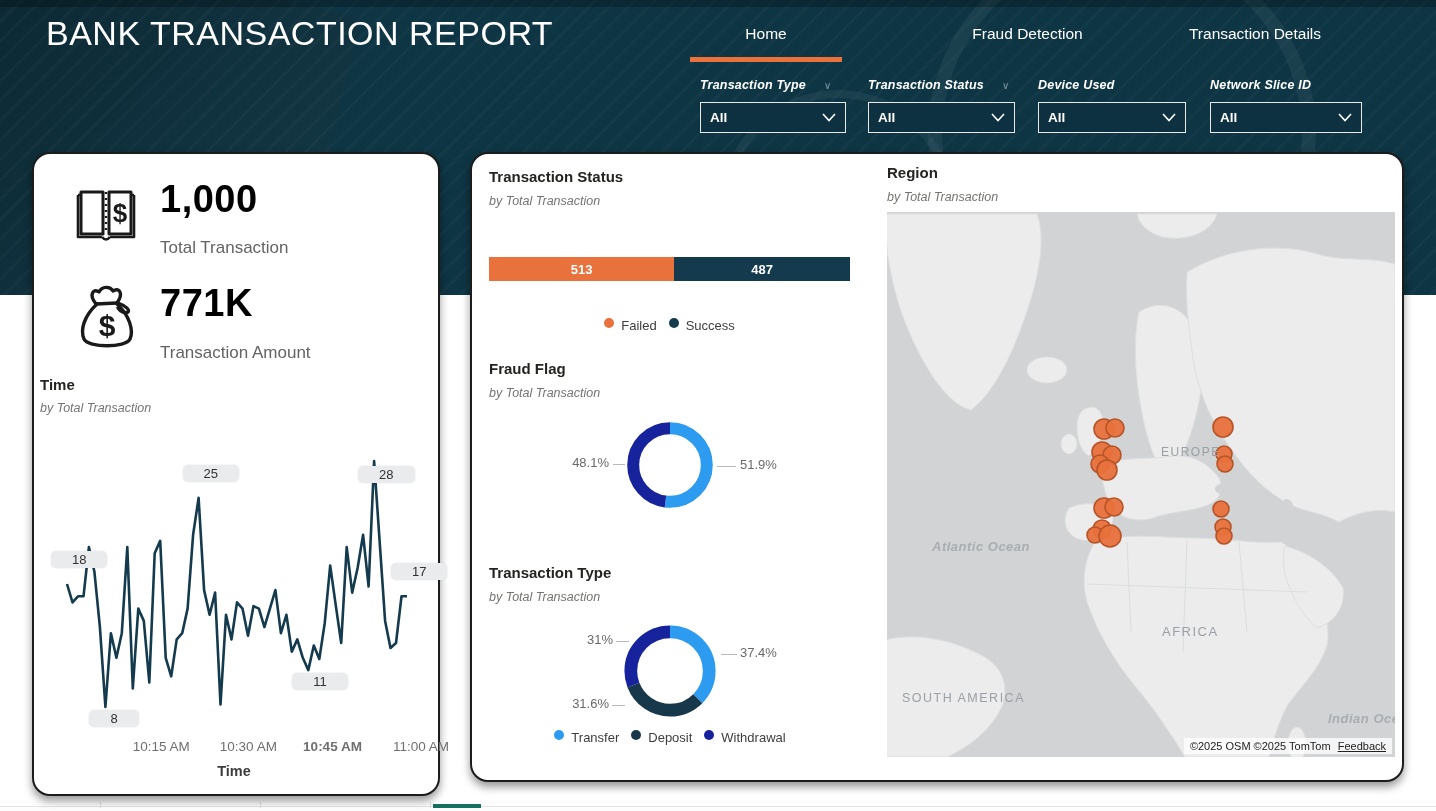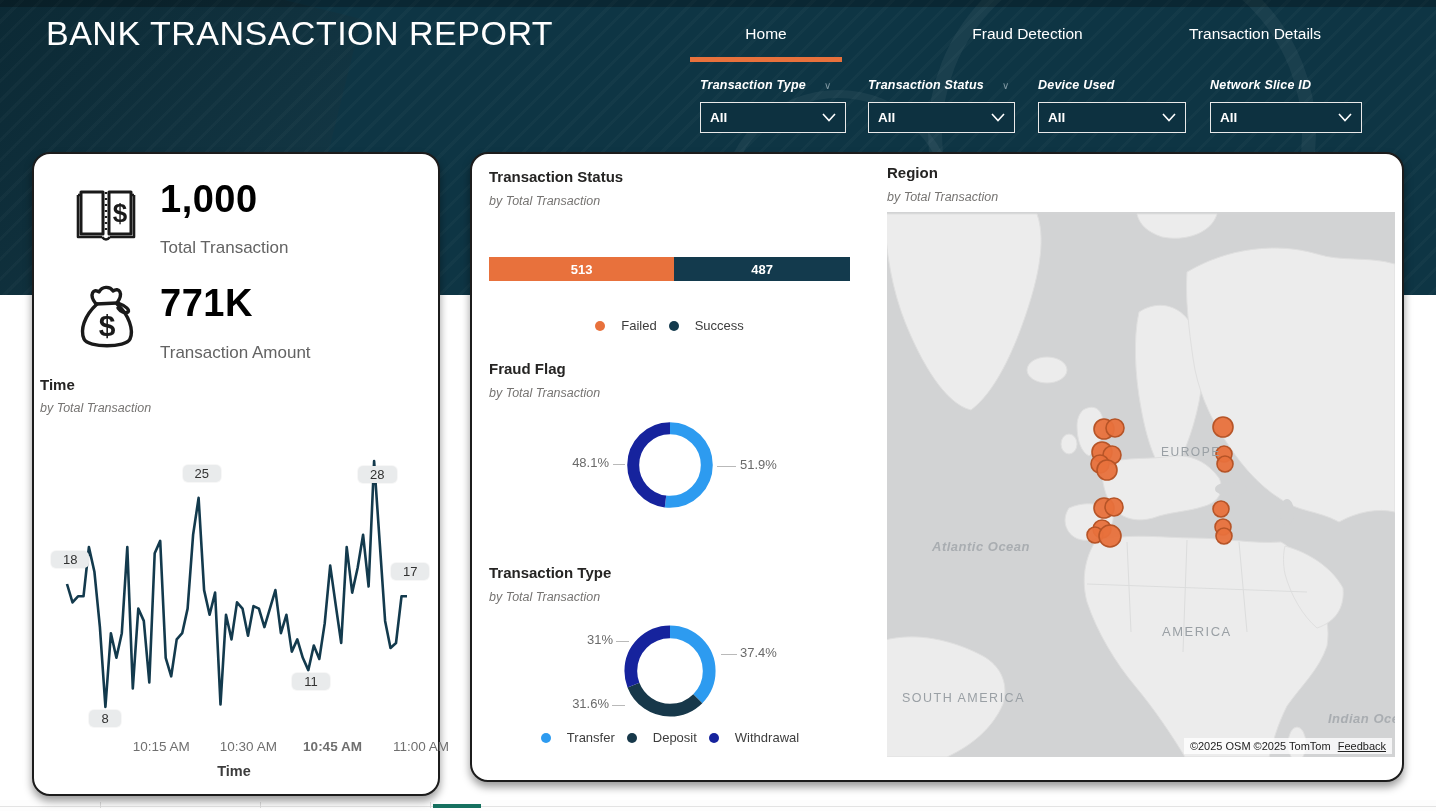--- a/index.html
+++ b/index.html
@@ -38,29 +38,29 @@
   
   .kpi-icon{position:absolute;left:40px;color:#1a1a1a;}
   .kpi-val{position:absolute;left:126px;font-size:38px;font-weight:600;color:#000000;letter-spacing:.5px;}
   .kpi-lab{position:absolute;left:126px;font-size:17px;color:#636363;}
 
   .viz-title{position:absolute;font-size:15px;font-weight:bold;color:#252423;}
   .viz-sub{position:absolute;font-size:12.5px;font-style:italic;color:#767472;}
 
   
   .tick{position:absolute;width:90px;text-align:right;font-size:13.5px;color:#6f6f6f;}
-  .chip{position:absolute;background:#e9ebec;border-radius:5px;padding:1px 12px;font-size:13px;color:#323232;text-align:center;box-shadow:0 0 0 1px rgba(0,0,0,.03);}
+  .chip{position:absolute;background:#e9ebec;border-radius:5px;padding:1px 21px;font-size:13px;color:#323232;text-align:center;box-shadow:0 0 0 1px rgba(0,0,0,.03);}
   .axis-title{position:absolute;left:130px;top:609px;width:140px;text-align:center;font-size:14.5px;font-weight:600;color:#3c3c3c;}
 
   
   .status-bar{position:absolute;left:17px;top:103px;width:361px;height:24px;display:flex;cursor:pointer;}
   .status-bar .seg{height:100%;display:flex;align-items:center;justify-content:center;color:#fff;font-size:13px;font-weight:bold;}
 
   .legend{position:absolute;display:flex;justify-content:center;gap:12px;font-size:13px;color:#3d3d3d;}
-  .legend .li{display:flex;align-items:center;gap:16px;cursor:pointer;}
+  .legend .li{display:flex;gap:7px;cursor:pointer;}
   .legend .dot{width:10px;height:10px;border-radius:50%;display:inline-block;}
 
   .callout{position:absolute;font-size:13px;color:#6a6a6a;}
   .callout.r{width:52px;text-align:right;}
   .cline{position:absolute;height:1px;background:#b9b9b9;}
 
   donut,svg{display:block;}
 
   
   .map{position:absolute;left:415px;top:58px;width:508px;height:545px;overflow:hidden;background:#d2d3d4;cursor:grab;}
@@ -292,21 +292,21 @@
             <circle cx="336" cy="215" r="10" fill="#E8713C" fill-opacity="0.95" stroke="#b65427" stroke-width="1.6"></circle>
             <circle cx="337" cy="242" r="8" fill="#E8713C" fill-opacity="0.95" stroke="#b65427" stroke-width="1.6"></circle>
             <circle cx="338" cy="252" r="8" fill="#E8713C" fill-opacity="0.95" stroke="#b65427" stroke-width="1.6"></circle>
             <circle cx="334" cy="297" r="8" fill="#E8713C" fill-opacity="0.95" stroke="#b65427" stroke-width="1.6"></circle>
             <circle cx="336" cy="315" r="8" fill="#E8713C" fill-opacity="0.95" stroke="#b65427" stroke-width="1.6"></circle>
             <circle cx="337" cy="324" r="8" fill="#E8713C" fill-opacity="0.95" stroke="#b65427" stroke-width="1.6"></circle>
           </g>
       </svg>
       <div class="maplbl lbl-caps" style="left:274px;top:233px">EUROPE</div>
       <div class="maplbl lbl-sea" style="left:45px;top:327px">Atlantic Ocean</div>
-      <div class="maplbl lbl-caps" style="left:275px;top:412px;font-size:13px">AMERICA</div>
+      <div class="maplbl lbl-caps" style="left:275px;top:412px;font-size:13px">AFRICA</div>
       <div class="maplbl lbl-caps" style="left:15px;top:479px;font-size:12.5px">SOUTH AMERICA</div>
       <div class="maplbl lbl-sea" style="left:441px;top:499px">Indian Ocea</div>
       <div class="attrib">
         <span>©2025 OSM  ©2025 TomTom</span>
         <a href="#" style="margin-left:4px">Feedback</a>
       </div>
     </div>
   </div>
 
   <div class="bottom-strip">

